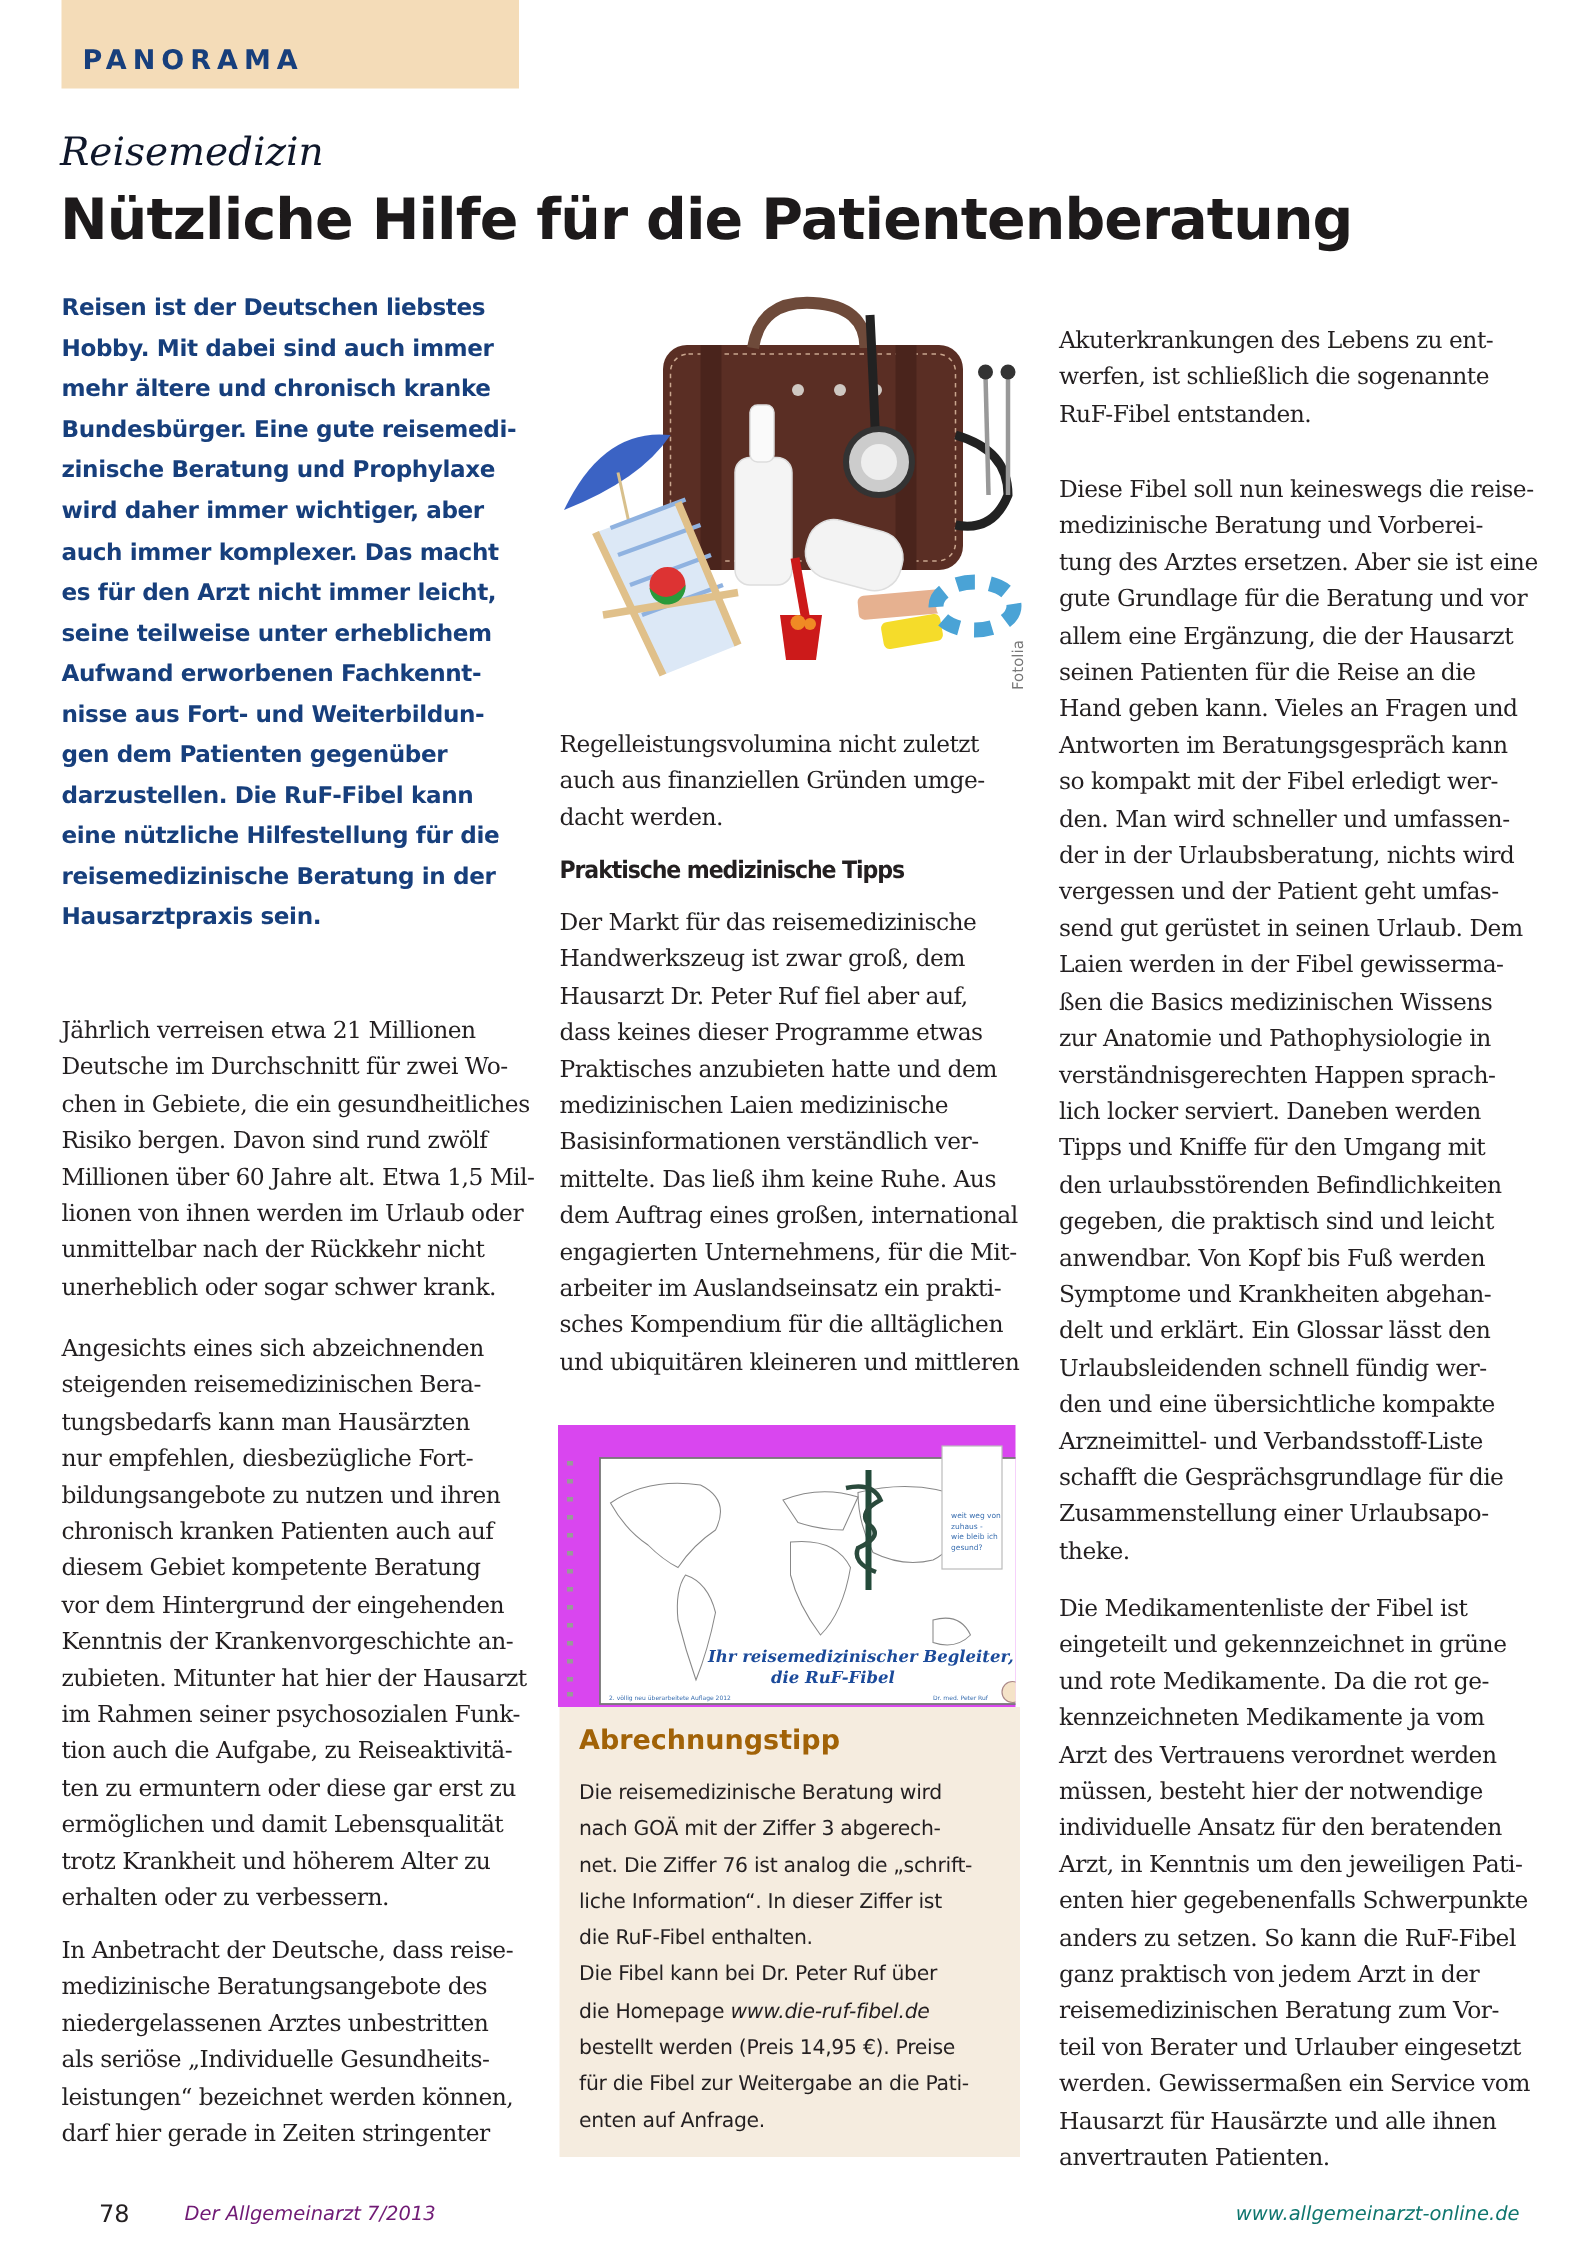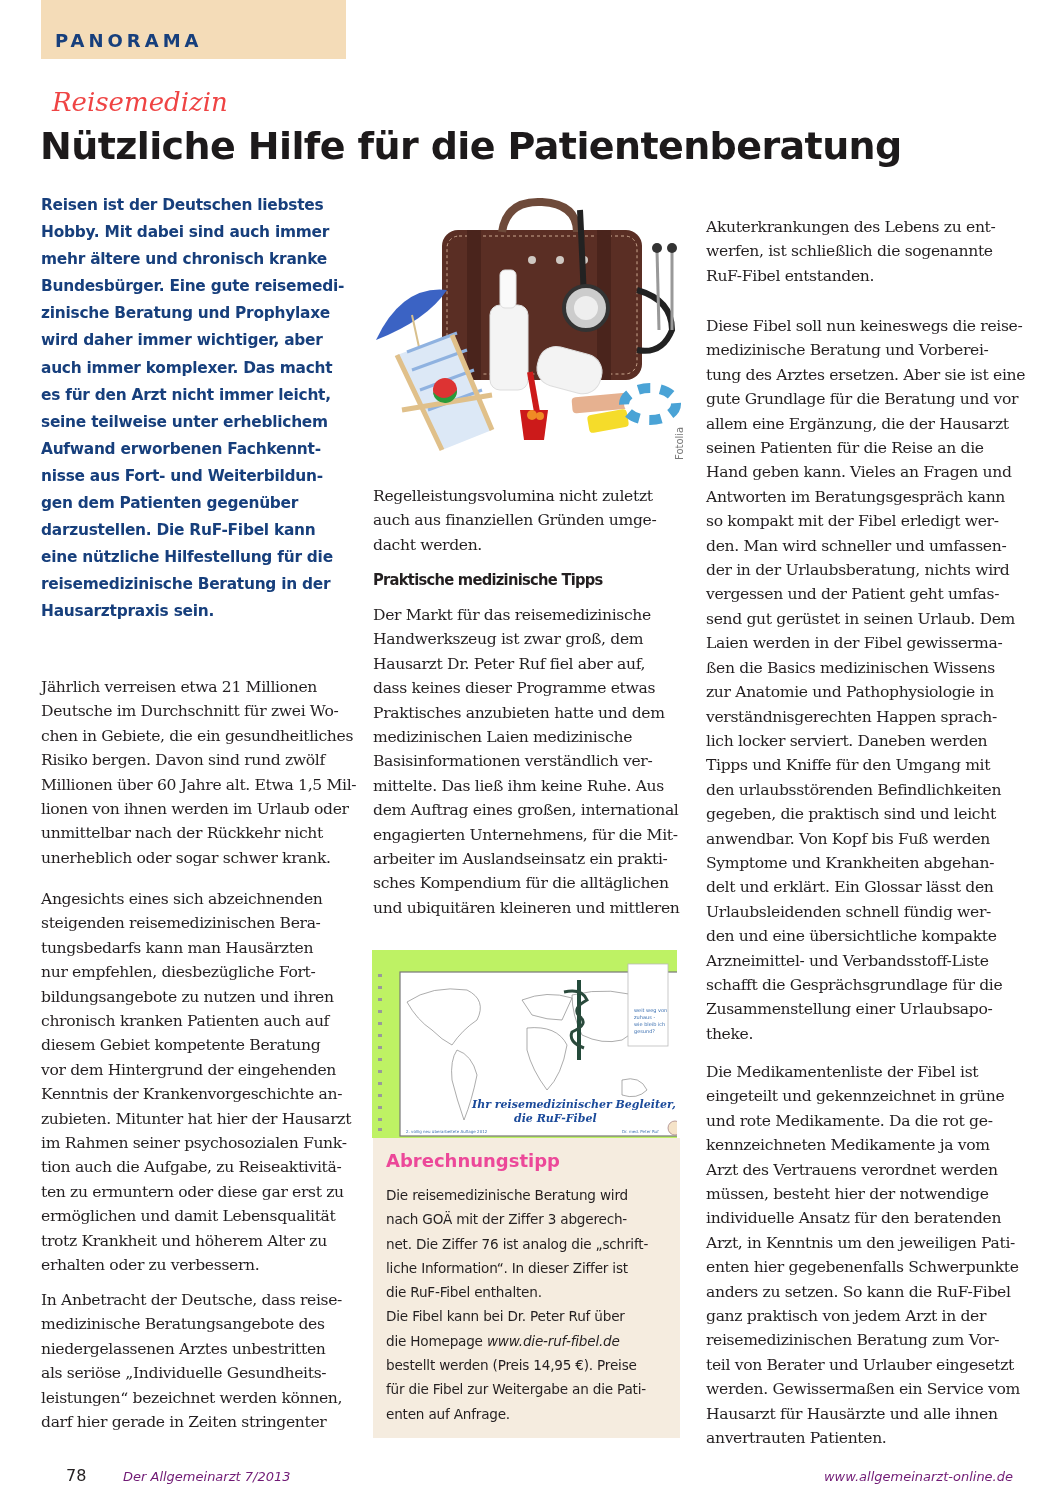--- a/index.html
+++ b/index.html
@@ -1,45 +1,45 @@
 <!DOCTYPE html>
 <html><head>
 <meta charset="utf-8">
 <style>
   html, body { margin:0; padding:0; background:#ffffff; }
   body { width:1059px; height:1500px; position:relative; overflow:hidden; color:#231f20; }
   .abs { position:absolute; }
   .section-band { left:41px; top:0; width:305px; height:59px; background:#f4dcb8; }
   .section-label { left:55px; top:30px; font-family:"DejaVu Sans", sans-serif; font-weight:bold; font-size:18px; letter-spacing:4px; color:#173f7c; }
-  .kicker { left:52px; top:87px; font-family:"DejaVu Serif", serif; font-style:italic; font-size:26px; color:#ef4444; }
+  .kicker { left:40px; top:87px; font-family:"DejaVu Serif", serif; font-style:italic; font-size:26px; color:#0f172a; }
   .headline { left:40px; top:124px; font-family:"DejaVu Sans", sans-serif; font-weight:bold; font-size:38px; letter-spacing:-0.6px; color:#1d1a1b; white-space:nowrap; }
   .col { position:absolute; }
   .lead { left:41px; top:192px; width:312px; font-family:"DejaVu Sans", sans-serif; font-weight:bold; font-size:15.4px; line-height:27.1px; color:#173f7c; letter-spacing:-0.25px; }
   .lead span, .body span { display:block; white-space:nowrap; }
   .body { font-family:"DejaVu Serif", serif; font-size:15.6px; line-height:24.4px; color:#231f20; letter-spacing:-0.35px; }
   .col1a { left:41px; top:675px; width:312px; }
   .col1b { left:41px; top:887px; width:312px; }
   .col1c { left:41px; top:1288px; width:312px; }
   .col2a { left:373px; top:484px; width:308px; }
   .col2b { left:373px; top:603px; width:308px; }
   .col3a { left:706px; top:215px; width:305px; }
   .col3b { left:706px; top:314px; width:305px; }
   .col3c { left:706px; top:1060px; width:305px; }
   .subhead { left:373px; top:570px; font-family:"DejaVu Sans", sans-serif; font-weight:bold; font-size:16px; letter-spacing:-0.8px; color:#231f20; transform:scaleX(0.92); transform-origin:left; white-space:nowrap; }
   .photo { left:372px; top:190px; width:310px; height:280px; }
   .photo-credit { left:674px; top:460px; font-family:"DejaVu Sans", sans-serif; font-size:10px; color:#777; transform:rotate(-90deg); transform-origin:left top; white-space:nowrap; }
-  .bookcover { left:372px; top:950px; width:305px; height:188px; background:#bef264; }
+  .bookcover { left:372px; top:950px; width:305px; height:188px; background:#d946ef; }
   .tipbox { left:373px; top:1138px; width:307px; height:300px; background:#f5ecdf; }
-  .tip-title { left:386px; top:1150px; font-family:"DejaVu Sans", sans-serif; font-weight:bold; font-size:18px; color:#ec4899; }
+  .tip-title { left:386px; top:1150px; font-family:"DejaVu Sans", sans-serif; font-weight:bold; font-size:18px; color:#a16207; }
   .tip-body { left:386px; top:1183px; width:290px; font-family:"DejaVu Sans", sans-serif; font-size:13.6px; line-height:24.3px; color:#231f20; letter-spacing:-0.2px; }
   .tip-body span { display:block; white-space:nowrap; }
   .tip-body i { font-style:italic;text-align:center; }
   .footer-page { left:41px; top:1466px; font-family:"DejaVu Sans", sans-serif; font-size:16px; color:#231f20;margin-left:25px; }
   .footer-mag { left:123px; top:1469px; font-family:"DejaVu Sans", sans-serif; font-style:italic; font-size:13px; color:#701a75; }
-  .footer-url { right:46px; top:1469px; font-family:"DejaVu Sans", sans-serif; font-style:italic; font-size:13px; color:#701a75; }
+  .footer-url { right:46px; top:1469px; font-family:"DejaVu Sans", sans-serif; font-style:italic; font-size:13px; color:#0f766e; }
 </style>
 </head>
 <body>
 
 <div class="abs section-band"></div>
 <div class="abs section-label">PANORAMA</div>
 <div class="abs kicker">Reisemedizin</div>
 <h1 class="abs headline" style="margin:0;">Nützliche Hilfe für die Patientenberatung</h1>
 
 <div class="col lead">

